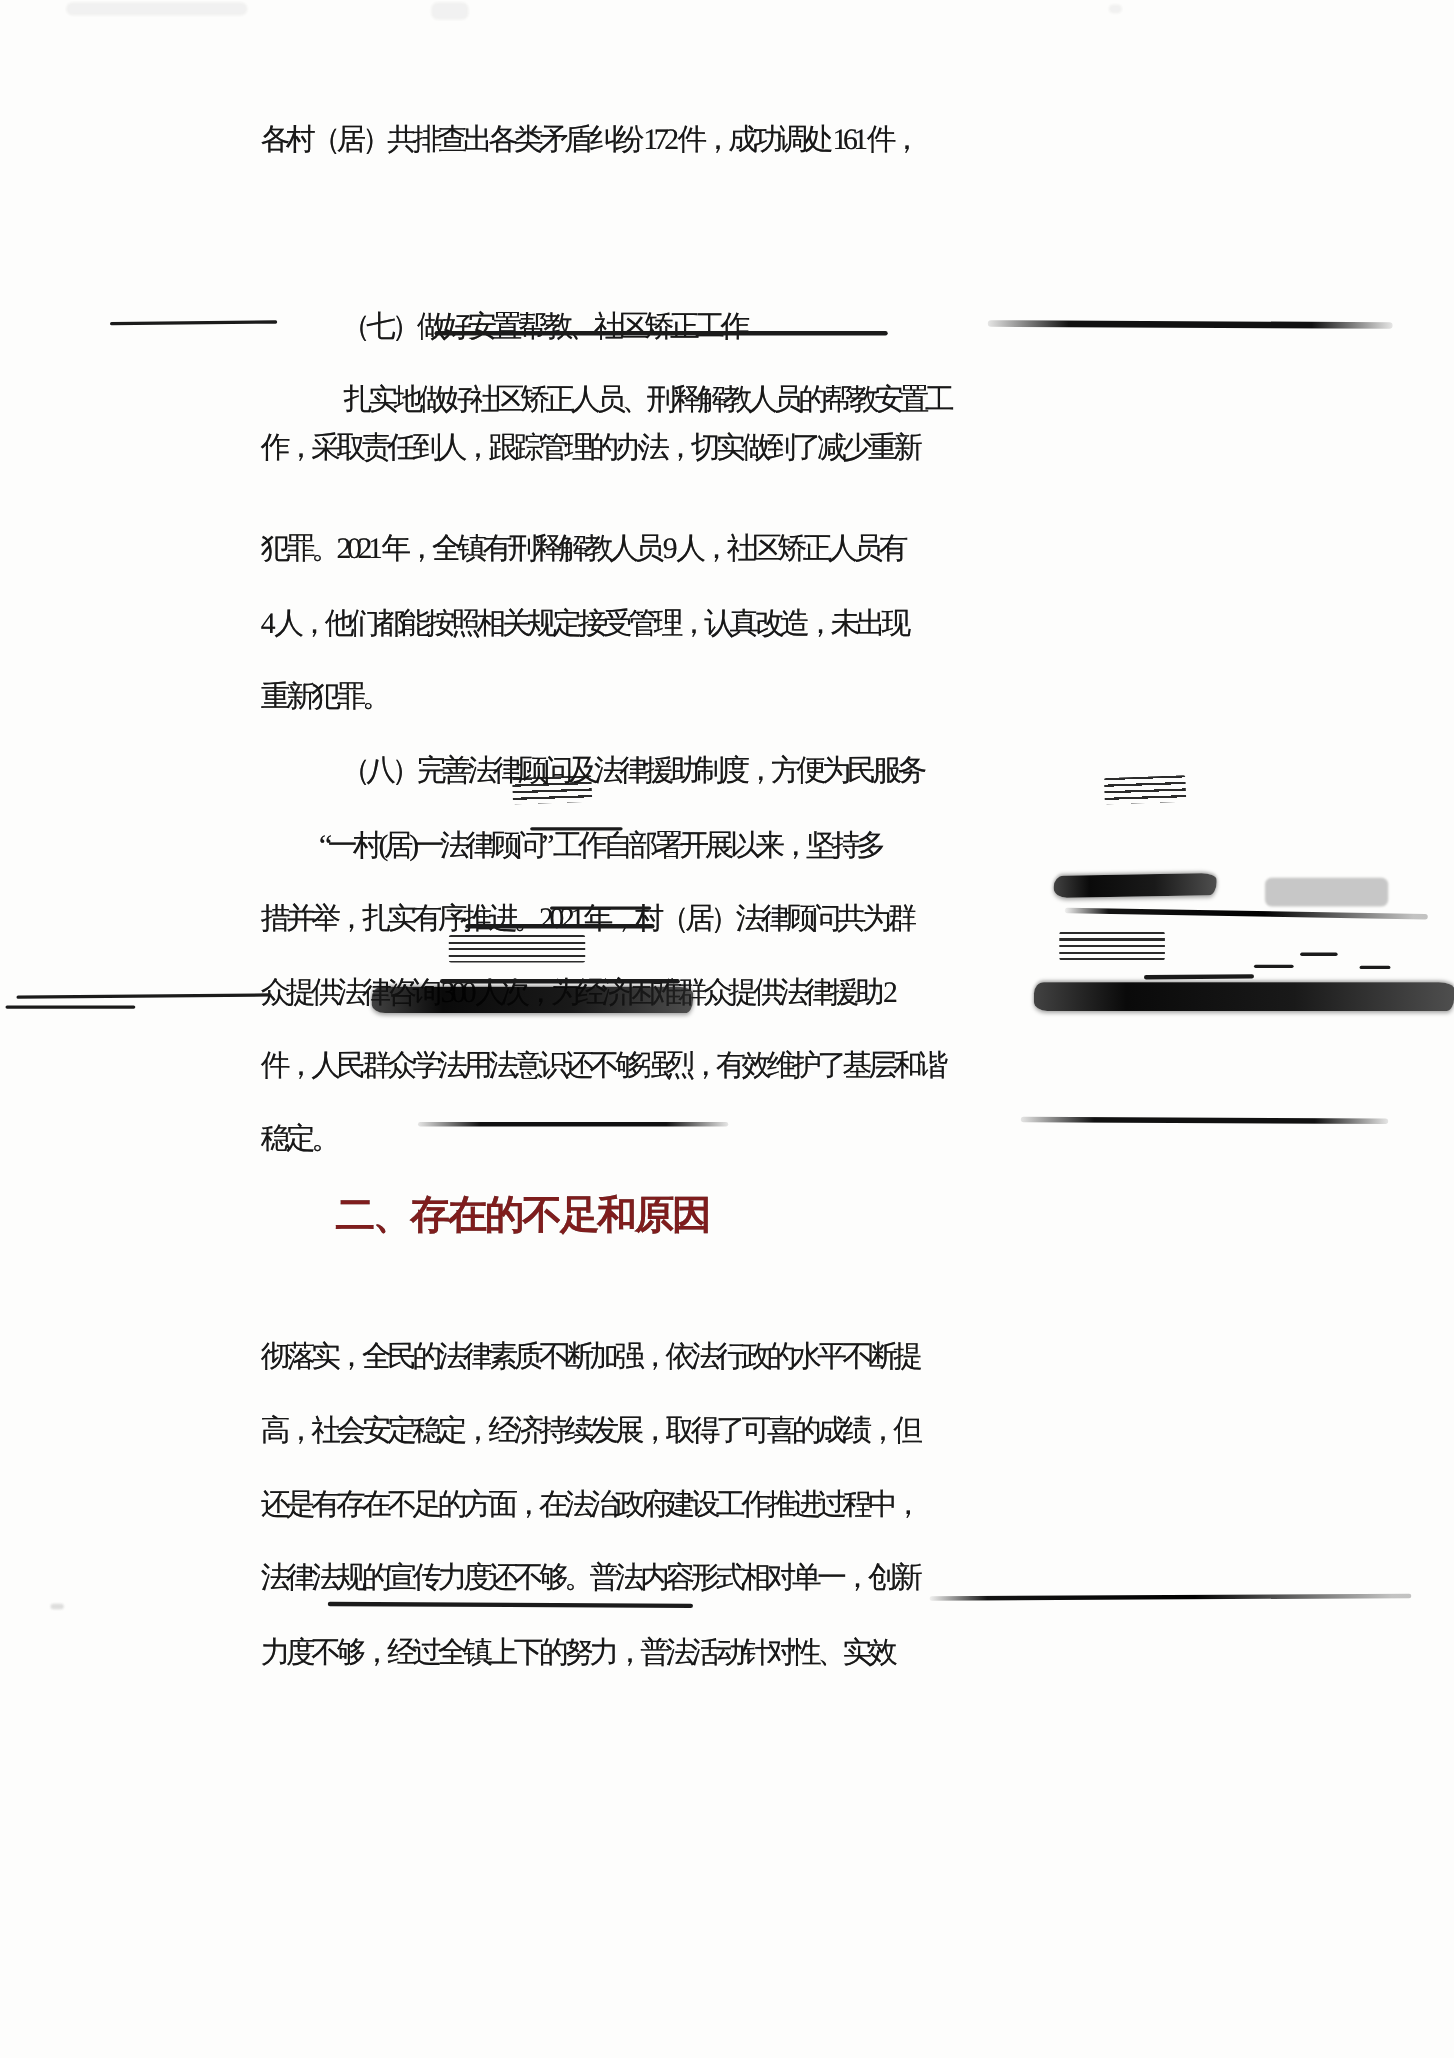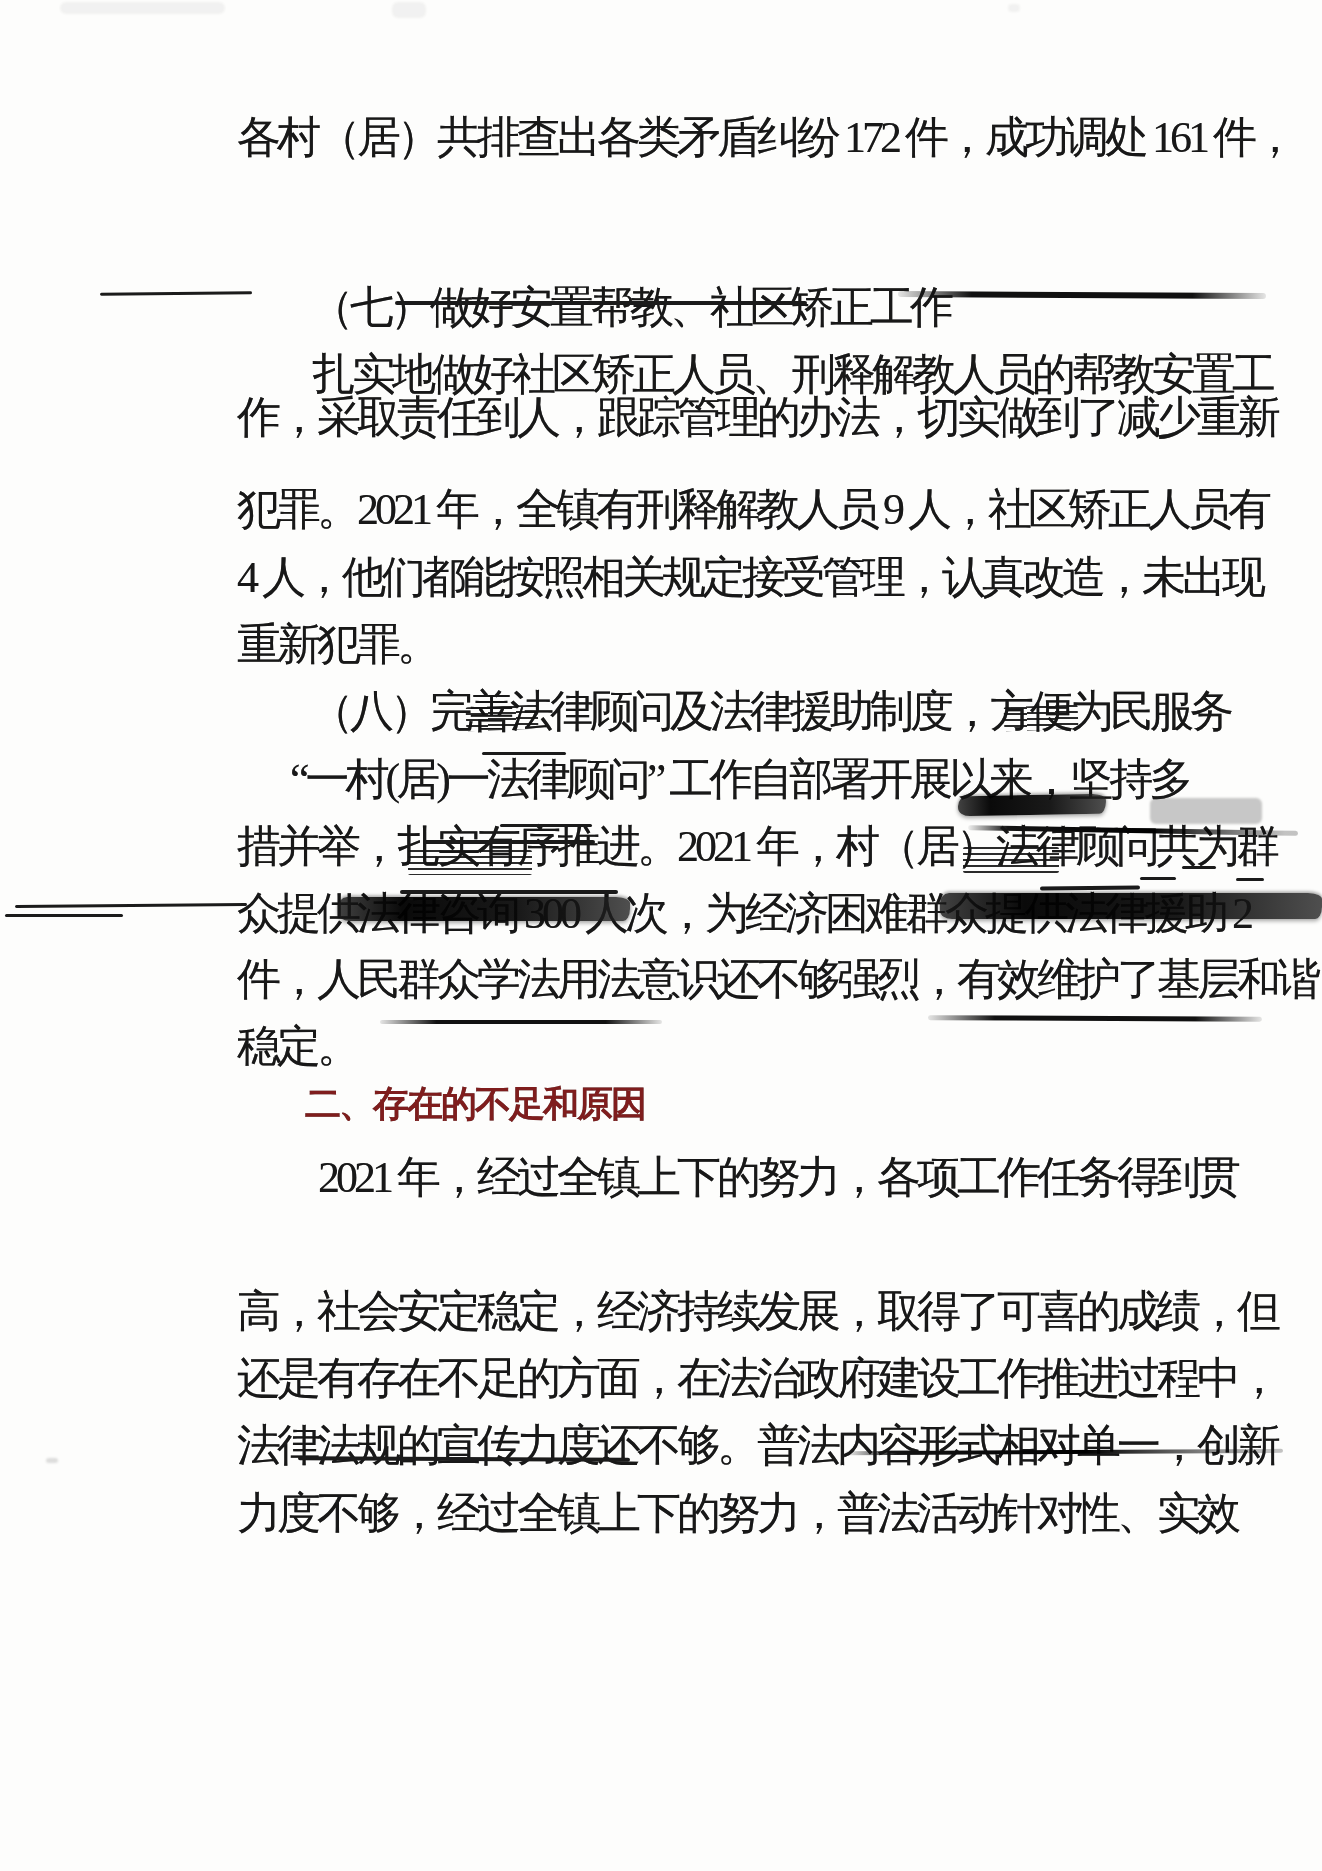--- a/index.html
+++ b/index.html
@@ -7,21 +7,21 @@
     position:relative;
     width:1322px;height:1871px;
     background:#fdfdfc;
     overflow:hidden;
     margin:0 auto;
     font-family:"Liberation Serif","DejaVu Serif",serif;
   }
   .ln{
     position:absolute;
     white-space:nowrap;
-    font-size:44px;
+    font-size:27px;
     letter-spacing:-4px;
     color:#181818;
     font-family:"Liberation Serif","DejaVu Serif",serif;
     text-shadow:0 0 .6px rgba(0,0,0,.55);
   }
   .ln.bold-heading{
     font-family:"Liberation Sans","DejaVu Sans",sans-serif;
     font-weight:700;
     font-size:36px;
     letter-spacing:-2px;
@@ -53,21 +53,21 @@
   <div class="ln" style="left:237px;top:480px">犯罪。2021 年，全镇有刑释解教人员 9 人，社区矫正人员有</div>
   <div class="ln" style="left:237px;top:548px">4 人，他们都能按照相关规定接受管理，认真改造，未出现</div>
   <div class="ln" style="left:237px;top:615px">重新犯罪。</div>
   <div class="ln" style="left:310px;top:682px">（八）完善法律顾问及法律援助制度，方便为民服务</div>
   <div class="ln" style="left:290px;top:750px">“一村(居)一法律顾问” 工作自部署开展以来，坚持多</div>
   <div class="ln" style="left:237px;top:817px">措并举，扎实有序推进。2021 年，村（居）法律顾问共为群</div>
   <div class="ln" style="left:237px;top:884px">众提供法律咨询 300 人次，为经济困难群众提供法律援助 2</div>
   <div class="ln" style="left:237px;top:950px">件，人民群众学法用法意识还不够强烈，有效维护了基层和谐</div>
   <div class="ln" style="left:237px;top:1017px">稳定。</div>
   <div class="ln bold-heading" style="left:305px;top:1080px">二、存在的不足和原因</div>
-  <div class="ln" style="left:318px;top:1148px">2021 年，经过全镇上下的努力，各项工作任务得到贯</div>
+  <div class="ln" style="left:237px;top:1215px">彻落实，全民的法律素质不断加强，依法行政的水平不断提</div>
   <div class="ln" style="left:237px;top:1349px">还是有存在不足的方面，在法治政府建设工作推进过程中，</div>
   <div class="ln" style="left:237px;top:1282px">高，社会安定稳定，经济持续发展，取得了可喜的成绩，但</div>
   <div class="ln" style="left:237px;top:1416px">法律法规的宣传力度还不够。普法内容形式相对单一，创新</div>
   <div class="ln" style="left:237px;top:1484px">力度不够，经过全镇上下的努力，普法活动针对性、实效</div>
 
   <div class="art smudge-grey faint" style="left:60px;top:2px;width:165px;height:12px"></div>
   <div class="art smudge-grey faint" style="left:392px;top:2px;width:34px;height:16px"></div>
   <div class="art smudge-grey faint" style="left:1008px;top:4px;width:12px;height:8px"></div>
 
   <div class="art inkline thin" style="left:100px;top:292px;width:152px;transform:rotate(-0.6deg)"></div>

